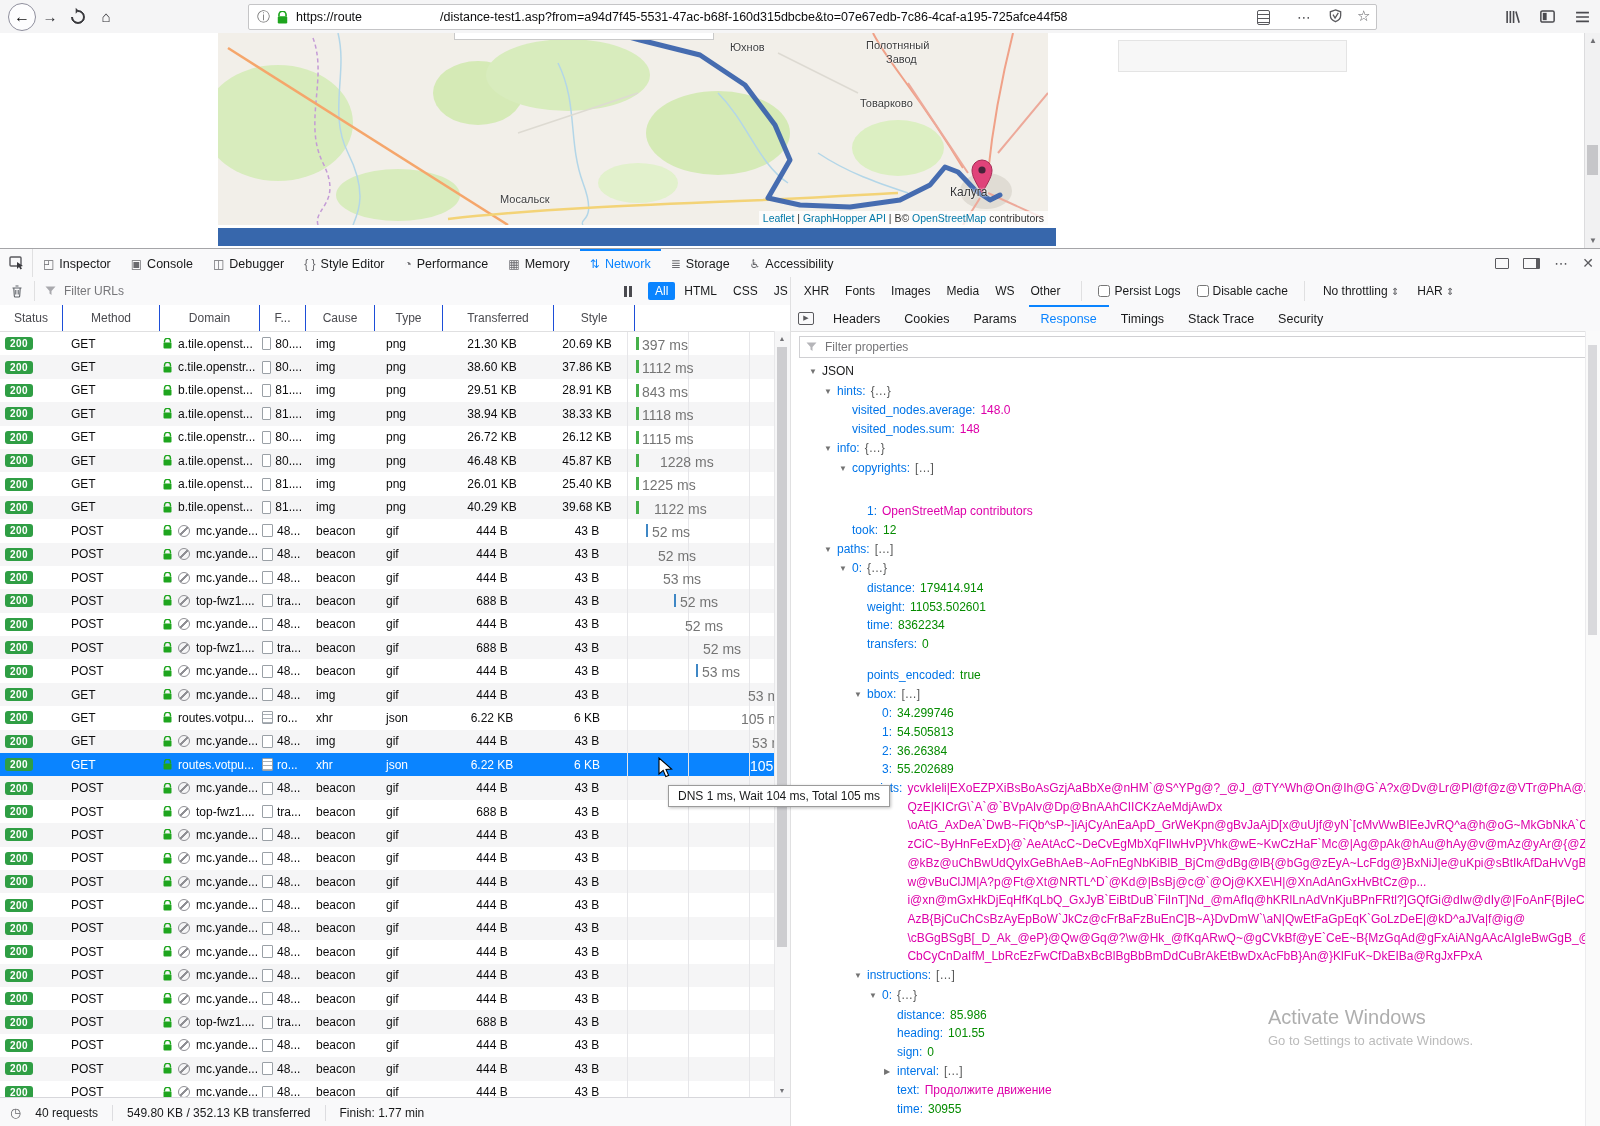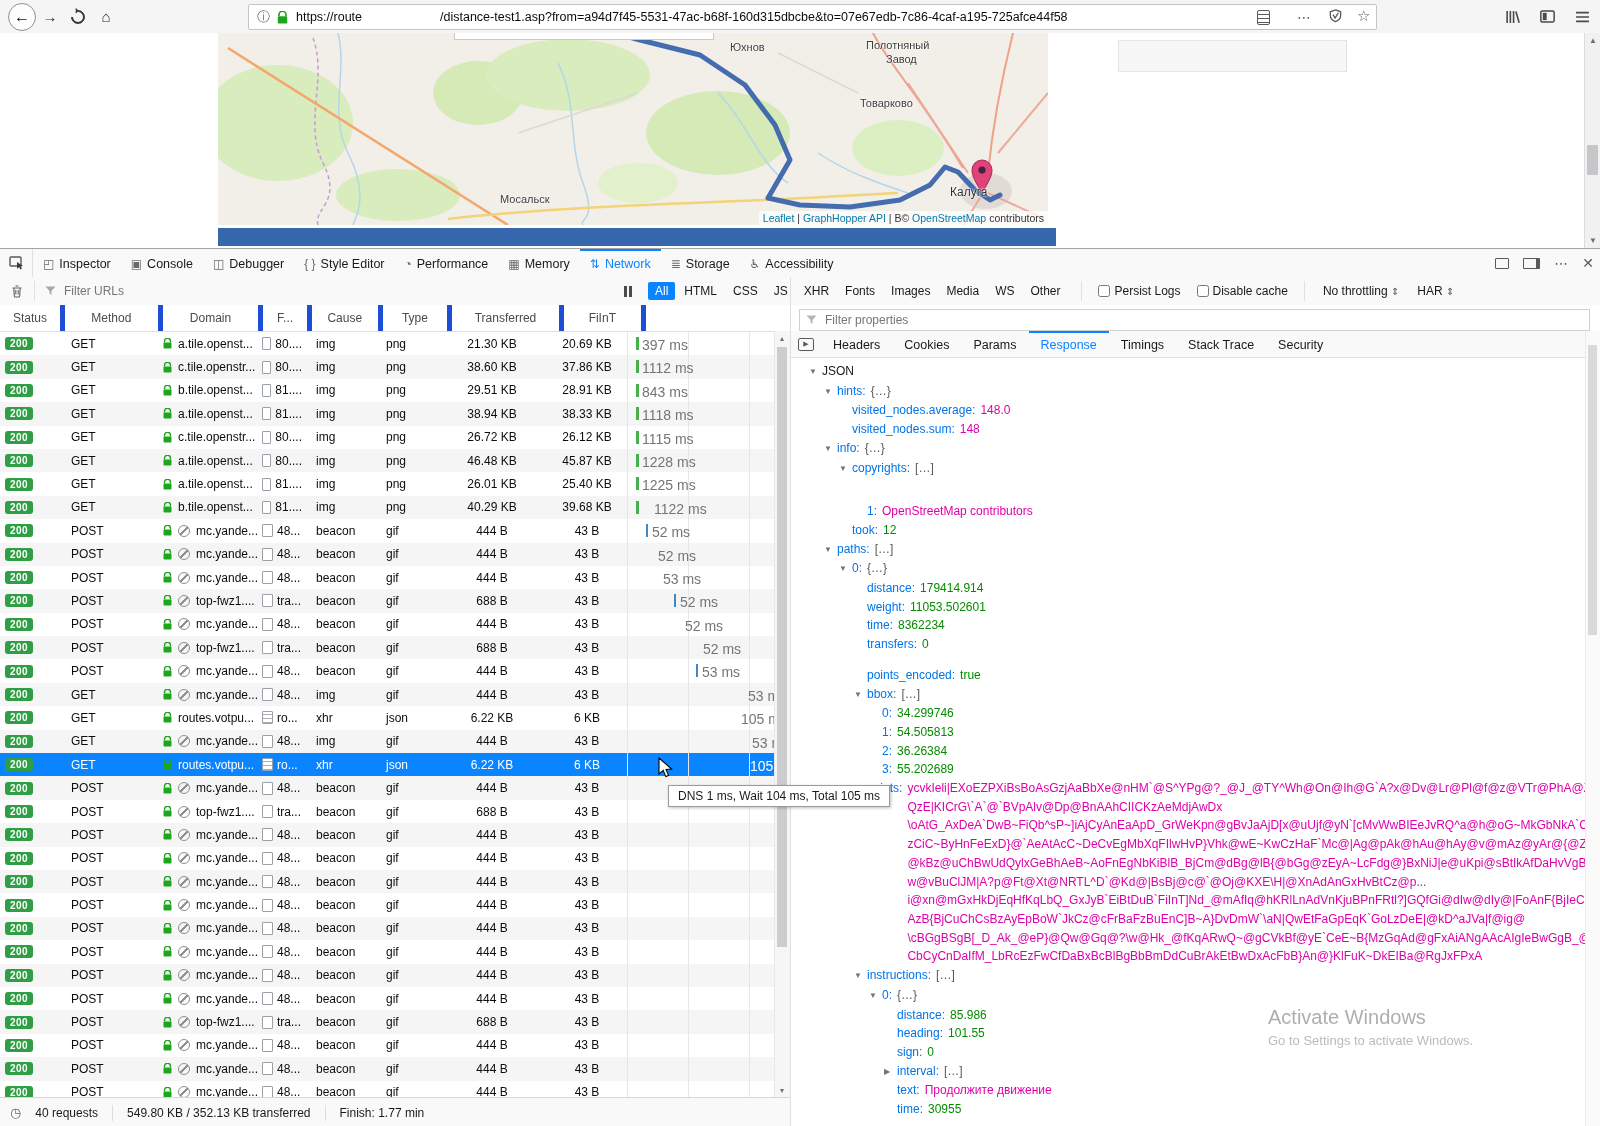--- a/index.html
+++ b/index.html
@@ -63,21 +63,21 @@
   .chk{display:flex;align-items:center;gap:4px;margin-left:16px;color:#18191a}
   .chk input{margin:0;width:12px;height:12px}
   .ddl{margin-left:18px;color:#18191a}
   .ddl .car{font-size:10px;color:#5a5a5e}
 
   .vline{position:absolute;left:790px;top:28px;bottom:0;width:1px;background:#e0e0e1}
 
   
   #dt-left{position:absolute;left:0;top:56px;width:790px;height:822px}
   #thead{display:flex;height:26px;border-bottom:1px solid #e0e0e1;color:#4a4a4f;align-items:center;background:#fff}
-  #thead .hc{text-align:left;border-right:5px solid #1d4ed8;height:100%;display:flex;align-items:center;justify-content:center}
+  #thead .hc{text-align:left;border-right:1px solid #1d4ed8;height:100%;display:flex;align-items:center;justify-content:center}
   .c-st{width:62px}.c-m{width:96px}.c-d{width:99px}.c-f{width:45px}.c-c{width:68px}.c-t{width:67px}.c-tx{width:110px}.c-sz{width:80px}
   .c-wl{width:148px;position:relative;overflow:hidden;border-right:none!important;
         background-image:linear-gradient(#e6e6e9,#e6e6e9),linear-gradient(#e6e6e9,#e6e6e9);
         background-size:1px 100%,1px 100%;background-position:60px 0,121px 0;background-repeat:no-repeat;border-left:1px solid #e6e6e9}
   #thead .c-wl{display:block}
   #rows{height:767px;overflow:hidden;position:relative}
   .req{display:flex;height:23.4px;align-items:center}
   #rows > div:nth-of-type(even){background:#f5f5f6}
   .req > div{height:100%;display:flex;align-items:center;overflow:hidden;white-space:nowrap}
   .req .c-st{padding-left:0}
@@ -350,21 +350,21 @@
 
   <div id="dt-left">
     <div id="thead">
       <div class="hc c-st">Status</div>
       <div class="hc c-m">Method</div>
       <div class="hc c-d">Domain</div>
       <div class="hc c-f">F...</div>
       <div class="hc c-c">Cause</div>
       <div class="hc c-t">Type</div>
       <div class="hc c-tx">Transferred</div>
-      <div class="hc c-sz">FiInT</div>
+      <div class="hc c-sz">Style</div>
       <div class="c-wl">
         
         
         
       </div>
     </div>
     <div id="rows">
 
         <div class="req">
           <div class="c-st">
@@ -517,21 +517,21 @@
           <div class="c-f">
             <span class="icon-page"></span>
             <span>80....</span>
           </div>
           <div class="c-c">img</div>
           <div class="c-t">png</div>
           <div class="c-tx">46.48 KB</div>
           <div class="c-sz">45.87 KB</div>
           <div class="c-wl">
             <span class="tick" style="left: 8px;"></span>
-            <span class="wlabel" style="left: 14px; text-align: center;">1228 ms</span>
+            <span class="wlabel" style="left: 32px; text-align: center;">1228 ms</span>
           </div>
         </div>
 
         <div class="req">
           <div class="c-st">
             <span class="pill">200</span>
           </div>
           <div class="c-m">GET</div>
           <div class="c-d">
             <svg width="9" height="11" viewBox="0 0 9 11" style="flex:0 0 auto">
@@ -1266,46 +1266,46 @@
       <span class="gicon">◷</span>
       <span class="sv">40 requests</span>
       <span class="ssep"></span>
       <span class="sv">549.80 KB / 352.13 KB transferred</span>
       <span class="ssep"></span>
       <span class="sv">Finish: 1.77 min</span>
     </div>
   </div>
 
   <div id="dt-right">
+    <div id="detail-tabs">
+      <span id="toggle-pane">
+          <span class="tgl">▶</span>
+        </span>
+      <div style="display:flex">
+
+          <span class="ptab">Headers</span>
+
+          <span class="ptab">Cookies</span>
+
+          <span class="ptab">Params</span>
+
+          <span class="ptab active">Response</span>
+
+          <span class="ptab">Timings</span>
+
+          <span class="ptab">Stack Trace</span>
+
+          <span class="ptab">Security</span>
+        </div>
+    </div>
     <div id="prop-filter">
       <svg width="11" height="10" viewBox="0 0 11 10">
           <path d="M0.5,0.5 h10 l-4,4.5 v4 l-2,-1.5 v-2.5 Z" fill="#b5b5b9"></path>
         </svg>
       <input placeholder="Filter properties" style="">
-    </div>
-    <div id="detail-tabs">
-      <span id="toggle-pane">
-          <span class="tgl">▶</span>
-        </span>
-      <div style="display:flex">
-
-          <span class="ptab">Headers</span>
-
-          <span class="ptab">Cookies</span>
-
-          <span class="ptab">Params</span>
-
-          <span class="ptab active">Response</span>
-
-          <span class="ptab">Timings</span>
-
-          <span class="ptab">Stack Trace</span>
-
-          <span class="ptab">Security</span>
-        </div>
     </div>
     <div id="json-tree">
 
         <div class="jrow nt-root" style="padding-left: 18px;">
           <span class="twisty">▼</span><span class="jkey">JSON</span><span class="jval"></span>
         </div>
 
         <div class="jrow nt-o" style="padding-left: 33px;">
           <span class="twisty">▼</span><span class="jkey">hints</span><span class="jval">{…}</span>
         </div>

